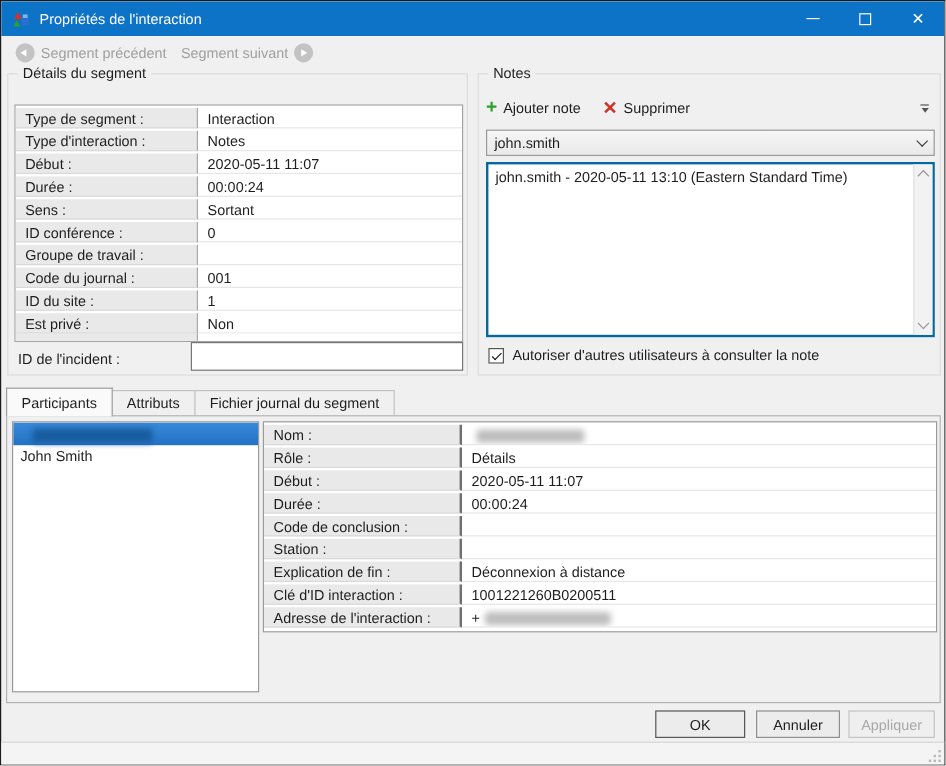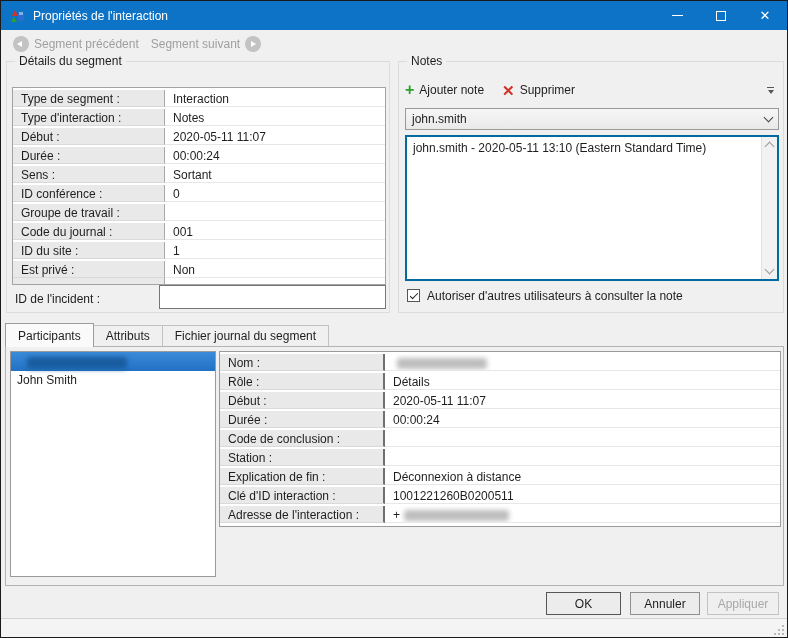--- a/index.html
+++ b/index.html
@@ -53,21 +53,21 @@
   .overflow-btn .chev{width:0;height:0;border-left:3px solid transparent;border-right:3px solid transparent;border-top:4px solid #555;}
   .author-combo{position:absolute;left:6px;top:46px;width:374px;height:22px;border:1px solid #999;background:linear-gradient(#f6f6f6,#e9e9e9);display:flex;align-items:center;padding:0 6px;}
   .author-combo .val{flex:1;}
   .combo-chev{width:7px;height:7px;border-right:1.5px solid #444;border-bottom:1.5px solid #444;transform:rotate(45deg);margin-top:-4px;}
   .note-area{position:absolute;left:6px;top:73px;width:374px;height:146px;border:2px solid #0369a1;background:#fff;}
   .note-text{position:absolute;left:6px;top:4px;right:22px;line-height:15px;}
   .vscroll{position:absolute;right:0;top:0;width:16px;height:100%;background:#f2f2f2;border-left:1px solid #e2e2e2;}
   .vscroll .arr{position:absolute;left:4px;width:7px;height:7px;border-right:1.5px solid #9a9a9a;border-bottom:1.5px solid #9a9a9a;}
   .vscroll .up{top:6px;transform:rotate(-135deg);}
   .vscroll .down{bottom:6px;transform:rotate(45deg);}
-  .share-row{position:absolute;left:8px;top:227px;display:flex;align-items:flex-start;gap:7px;}
+  .share-row{position:absolute;left:8px;top:227px;display:flex;align-items:center;gap:7px;}
   .checkbox{width:13px;height:13px;border:1px solid #555;background:#fff;position:relative;}
   .checkbox.checked::after{content:"";position:absolute;left:2px;top:3px;width:7px;height:3px;border-left:1.6px solid #1d1d1d;border-bottom:1.6px solid #1d1d1d;transform:rotate(-45deg);}
   
   .tabstrip{position:absolute;left:4px;top:323px;height:23px;display:flex;align-items:flex-end;}
   .tab{padding:3px 12px 4px 12px;border:1px solid #c2c2c2;border-bottom:none;background:#f0f0f0;margin-right:-1px;white-space:nowrap;}
   .tab.active{background:#fafafa;border-color:#9c9c9c;padding-top:5px;position:relative;z-index:3;}
   .tabpane{position:absolute;left:4px;top:345px;width:779px;height:240px;border:1px solid #b4b4b4;background:#f0f0f0;}
   
   .plist{position:absolute;left:4px;top:4px;width:206px;height:226px;background:#fff;border:1px solid #9a9a9a;overflow:hidden;}
   .plist-item{height:19px;padding:2px 0 0 6px;white-space:nowrap;}

